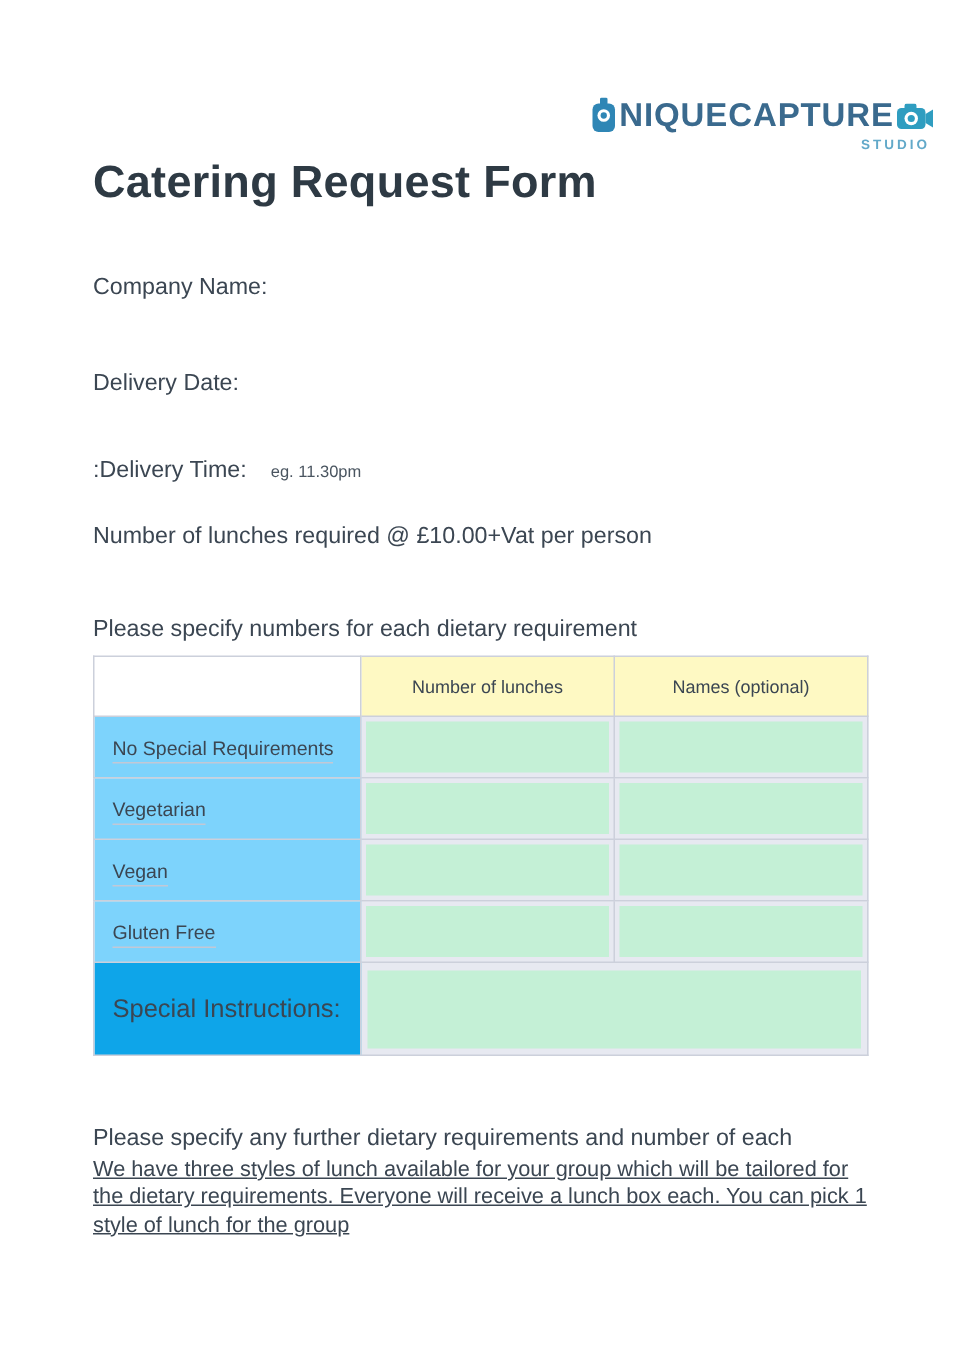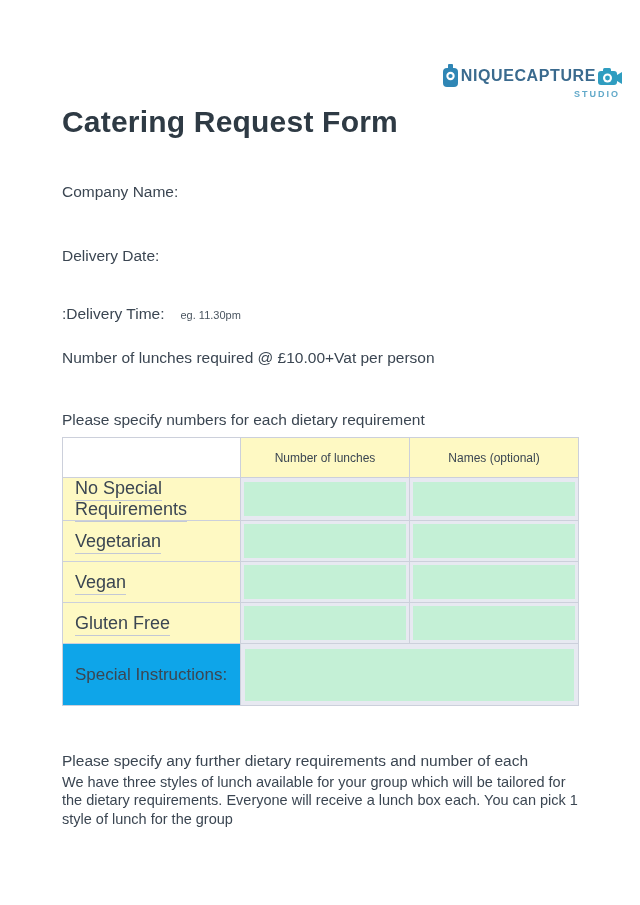--- a/index.html
+++ b/index.html
@@ -5,51 +5,51 @@
   html,body{margin:0;padding:0;}
   body{
     width:640px;height:905px;background:#ffffff;
     font-family:"Liberation Sans", sans-serif;
     color:#3b4652;position:relative;overflow:hidden;
   }
   .page{padding:105px 62px 0 62px;position:relative;}
 
   
   .logo{position:absolute;top:64px;right:18px;display:flex;align-items:center;gap:2px;}
-  .logo .brand{font-size:16px;font-weight:bold;color:#3a6a8e;letter-spacing:.6px;}
+  .logo .brand{font-size:22px;font-weight:bold;color:#3a6a8e;letter-spacing:.6px;}
   .logo .studio{position:absolute;right:2px;bottom:-11px;font-size:9px;letter-spacing:2px;color:#62a9c9;font-weight:bold;}
   .logo svg{display:block;}
 
   h1{font-size:30px;font-weight:bold;color:#2e3a44;margin:0;letter-spacing:.2px;}
 
   .field{font-size:15.5px;color:#3b4652;}
   .f-company{margin-top:44px;}
   .f-date{margin-top:46px;}
   .f-time{margin-top:40px;}
   .f-time .hint{font-size:11px;color:#4a5560;margin-left:16px;}
   .f-lunches{margin-top:26px;}
   .intro{margin-top:44px;font-size:15.5px;margin-bottom:8px;}
 
   table{border-collapse:collapse;width:516px;table-layout:fixed;}
   td,th{border:1px solid #ccd0db;padding:0;vertical-align:middle;}
   col.c1{width:178px;}
   col.c2{width:169px;}
   col.c3{width:169px;}
   th{background:#fef9c3;font-weight:normal;font-size:12px;height:39px;color:#3b4652;}
   td.blank{background:#ffffff;}
-  td.rowlabel{background:#fef9c3;font-size:18px;padding-left:12px;height:40px;}
+  td.rowlabel{background:#7dd3fc;font-size:13px;padding-left:12px;height:40px;}
   td.rowlabel span{border-bottom:1px solid #c3c8d5;padding-bottom:2px;}
   td.cell{background:#e7e9f1;}
   .green{background:#c4f0d6;margin:3px;height:34px;}
   td.speclabel{background:#0ea5e9;font-size:17px;padding-left:12px;height:61px;}
   .green.tall{height:52px;margin:4px;}
 
   .footer{margin-top:46px;width:520px;}
   .footer .lead{font-size:15.5px;margin:0;}
-  .footer .body{font-size:14.5px;line-height:1.26;margin:3px 0 0 0;}
+  .footer .body{font-size:14.5px;line-height:1.26;margin:3px 0 0 0;text-decoration:underline;}
 </style>
 </head>
 <body>
 
 <div class="page">
 
   <div class="logo">
     <span>
       <svg width="17" height="24" viewBox="0 0 17 24">
         <rect x="6" y="0" width="5" height="5" rx="1" fill="#2f86b5"></rect>

